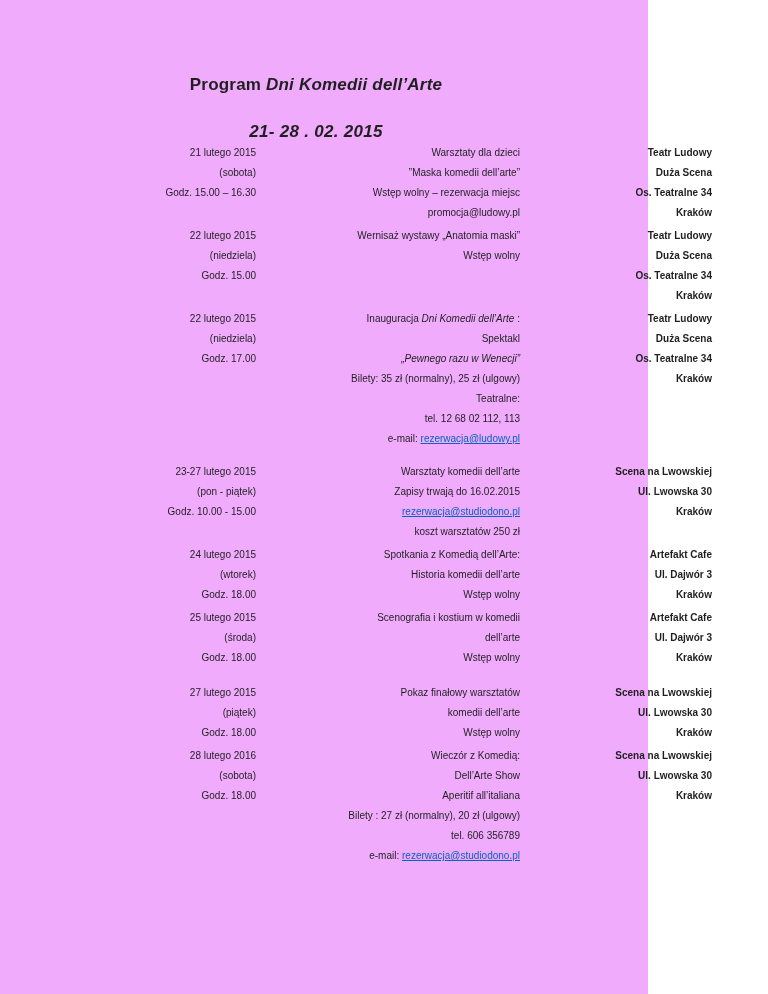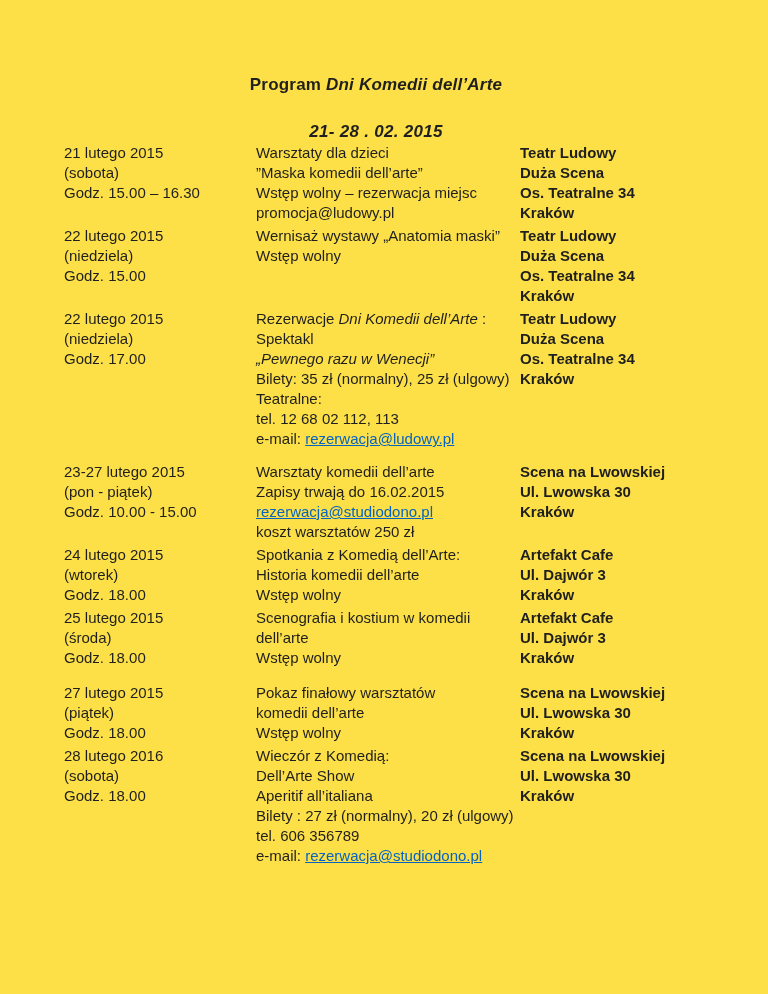--- a/index.html
+++ b/index.html
@@ -4,24 +4,24 @@
 <style>
   * { margin: 0; padding: 0; box-sizing: border-box; }
   html, body { width: 768px; height: 994px; }
   body {
     background: #ffffff;
     font-family: "Liberation Sans", sans-serif;
     color: #1f1f1f;
     overflow: hidden;
   }
   .page {
-    width: 768px;
+    width: 648px;
     height: 994px;
     padding: 74px 80px 0 64px;
-    background: #fde047;
+    background: #f0abfc;
   }
   .doc-title {
     font-size: 17px;
     line-height: 22px;
     font-weight: bold;
     text-align: center;
     margin-bottom: 25px;
     letter-spacing: 0.2px;
   }
   .doc-title em { font-style: italic; }
@@ -35,22 +35,22 @@
   }
   .events { width: 648px; }
   .event {
     display: grid;
     grid-template-columns: 192px 264px 192px;
     margin-bottom: 3px;
   }
   .events > .event:nth-child(3) { margin-bottom: 13px; }
   .events > .event:nth-child(6) { margin-bottom: 15px; }
   .col {
-    text-align: left;
-    font-size: 15px;
+    text-align: right;
+    font-size: 10px;
     line-height: 20px;
   }
   .line { white-space: nowrap; }
   .venue-col { font-weight: bold; }
   .desc-col em, .col em { font-style: italic; }
   a.email-link {
     color: #0563c1;
     text-decoration: underline;
     cursor: pointer;
   }
@@ -98,21 +98,21 @@
           <div class="line">Kraków</div>
         </div>
       </div>
       <div class="event">
         <div class="col date-col">
           <div class="line">22 lutego 2015</div>
           <div class="line">(niedziela)</div>
           <div class="line">Godz. 17.00</div>
         </div>
         <div class="col desc-col">
-          <div class="line"><span>Rezerwacje </span><em>Dni Komedii dell’Arte</em><span> :</span></div>
+          <div class="line"><span>Inauguracja </span><em>Dni Komedii dell’Arte</em><span> :</span></div>
           <div class="line"><span>Spektakl</span></div>
           <div class="line"><em>„Pewnego razu w Wenecji”</em></div>
           <div class="line"><span>Bilety: 35 zł (normalny), 25 zł (ulgowy)</span></div>
           <div class="line"><span>Teatralne:</span></div>
           <div class="line"><span>tel. 12 68 02 112, 113</span></div>
           <div class="line"><span>e-mail: </span><a class="email-link" href="#" style="color: rgb(5, 99, 193);">rezerwacja@ludowy.pl</a></div>
         </div>
         <div class="col venue-col">
           <div class="line">Teatr Ludowy</div>
           <div class="line">Duża Scena</div>

